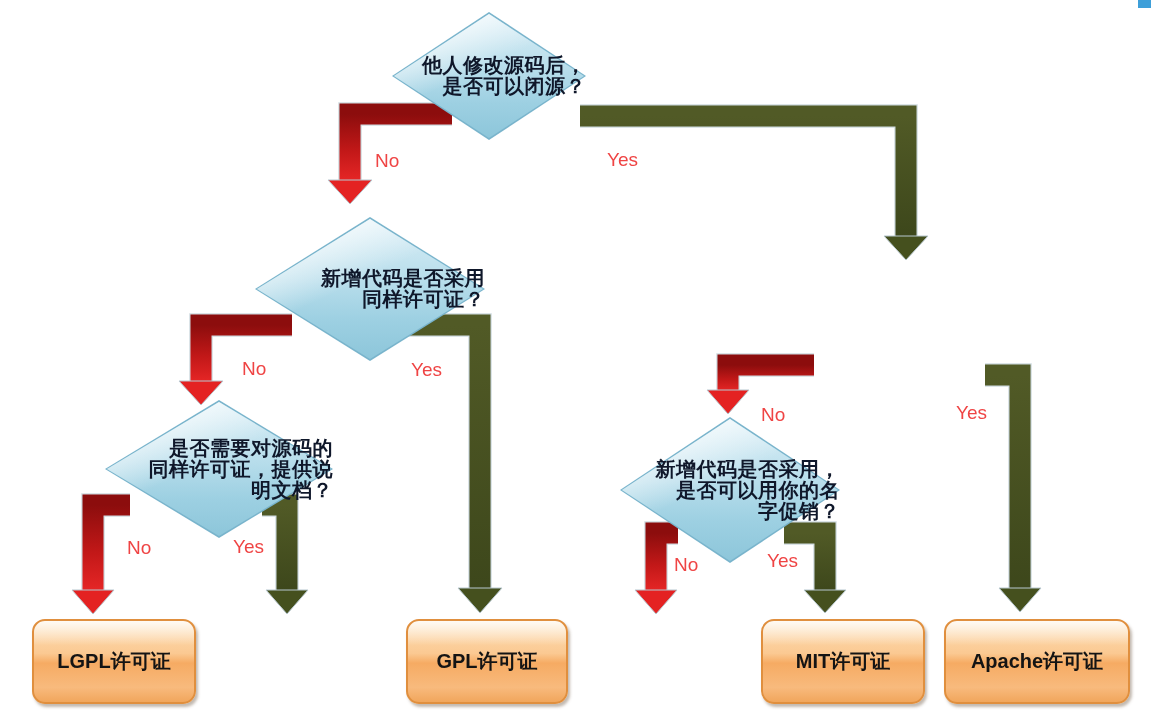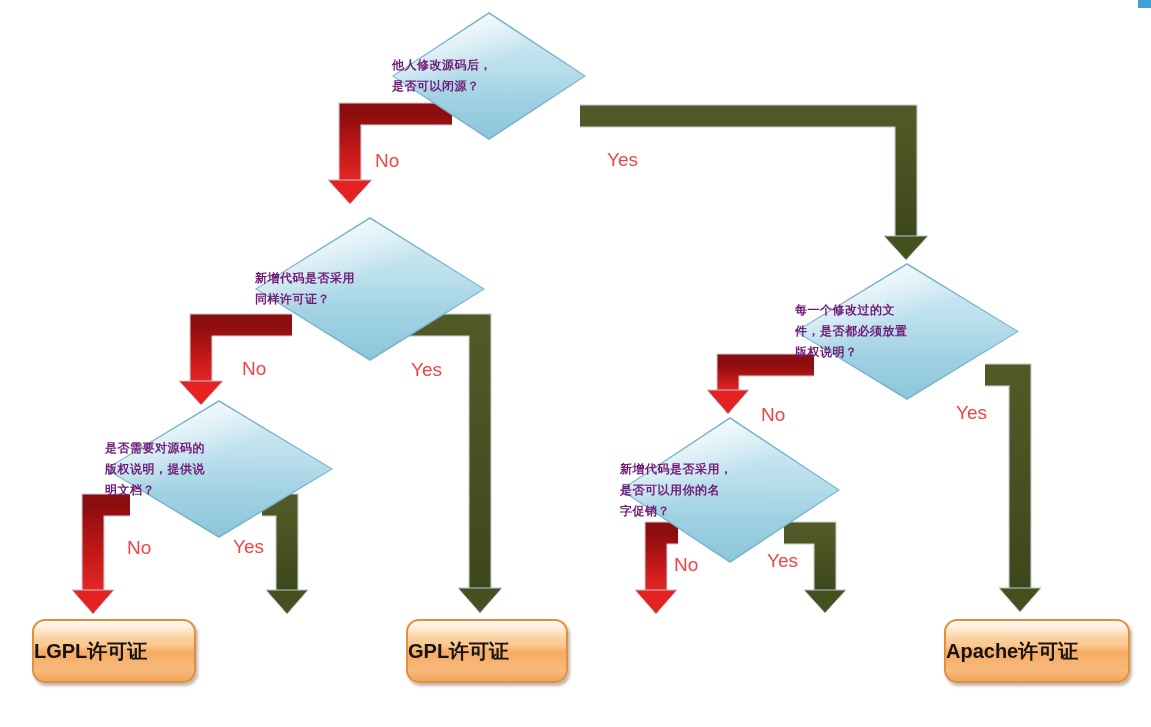--- a/index.html
+++ b/index.html
@@ -21,42 +21,42 @@
   }
   .diamond .shape-inner {
     position:absolute; inset:2px;
     clip-path:polygon(50% 0,100% 50%,50% 100%,0 50%);
     background:
       linear-gradient(155deg, rgba(255,255,255,.95) 10%, rgba(255,255,255,0) 45%),
       linear-gradient(180deg,#d9eef6 0%,#b7ddeb 45%,#9dd0e2 72%,#8dc6da 100%);
   }
   .diamond .text {
     position:absolute; inset:0; display:flex; flex-direction:column;
-    justify-content:center; align-items:flex-start; text-align:center;
-    font-size:12px; font-weight:bold; color:#701a75; line-height:21px;
+    justify-content:center; align-items:flex-end; text-align:center;
+    font-size:20px; font-weight:bold; color:#0f172a; line-height:21px;
     letter-spacing:0.5px;
   }
   .d1 { left:392px; top:12px;  width:194px; height:128px; }
   .d2 { left:255px; top:217px; width:230px; height:144px; }
   .d3 { left:105px; top:400px; width:228px; height:138px; }
   .d4 { left:795px; top:263px; width:224px; height:137px; }
   .d5 { left:620px; top:417px; width:220px; height:146px; }
 
   
   .blabel { position:absolute; font-size:19px; color:#ef4444; }
 
   
   .license {
-    position:absolute; top:619px; height:64px;
+    position:absolute; top:619px; height:85px;
     border:2px solid #e08f3e; border-radius:13px;
     background:
       linear-gradient(180deg, rgba(255,255,255,.85) 0%, rgba(255,255,255,0) 30%),
       linear-gradient(180deg,#fddfb6 0%,#fbc992 40%,#f6ab63 52%,#f8ba7d 82%,#f1a65c 100%);
     box-shadow:2px 3px 3px rgba(120,100,80,.45);
-    display:flex; align-items:center; 
+    display:flex; align-items:center; justify-content:center;
     font-size:20px; font-weight:bold; color:#141414;
   }
   .lic1 { left:32px;  width:164px; }
   .lic2 { left:224px; width:166px; }
   .lic3 { left:406px; width:162px; }
   .lic4 { left:578px; width:164px; }
   .lic5 { left:761px; width:164px; }
   .lic6 { left:944px; width:186px; }
 </style>
 </head>
@@ -140,35 +140,25 @@
       <span>同样许可证？</span>
     </div>
   </div>
 
   <div class="diamond d3">
     <div class="shape">
         <div class="shape-inner"></div>
       </div>
     <div class="text">
       <span>是否需要对源码的</span>
-      <span>版权说明，提供说</span>
+      <span>同样许可证，提供说</span>
       <span>明文档？</span>
     </div>
   </div>
 
-  <div class="diamond d4">
-    <div class="shape">
-        <div class="shape-inner"></div>
-      </div>
-    <div class="text">
-      <span>每一个修改过的文</span>
-      <span>件，是否都必须放置</span>
-      <span>版权说明？</span>
-    </div>
-  </div>
 
   <div class="diamond d5">
     <div class="shape">
         <div class="shape-inner"></div>
       </div>
     <div class="text">
       <span>新增代码是否采用，</span>
       <span>是否可以用你的名</span>
       <span>字促销？</span>
     </div>
@@ -184,19 +174,22 @@
   <span class="blabel" style="left:956px; top:402px;">Yes</span>
   <span class="blabel" style="left:674px; top:554px;">No</span>
   <span class="blabel" style="left:767px; top:550px;">Yes</span>
 
   <div class="license lic1">
     <span>LGPL许可证</span>
   </div>
   <div class="license lic3">
     <span>GPL许可证</span>
   </div>
+  <div class="license lic5">
+    <span>MIT许可证</span>
+  </div>
   <div class="license lic6">
     <span>Apache许可证</span>
   </div>
 
   <div class="corner-tab"></div>
 
 </div>
 
 </body></html>

